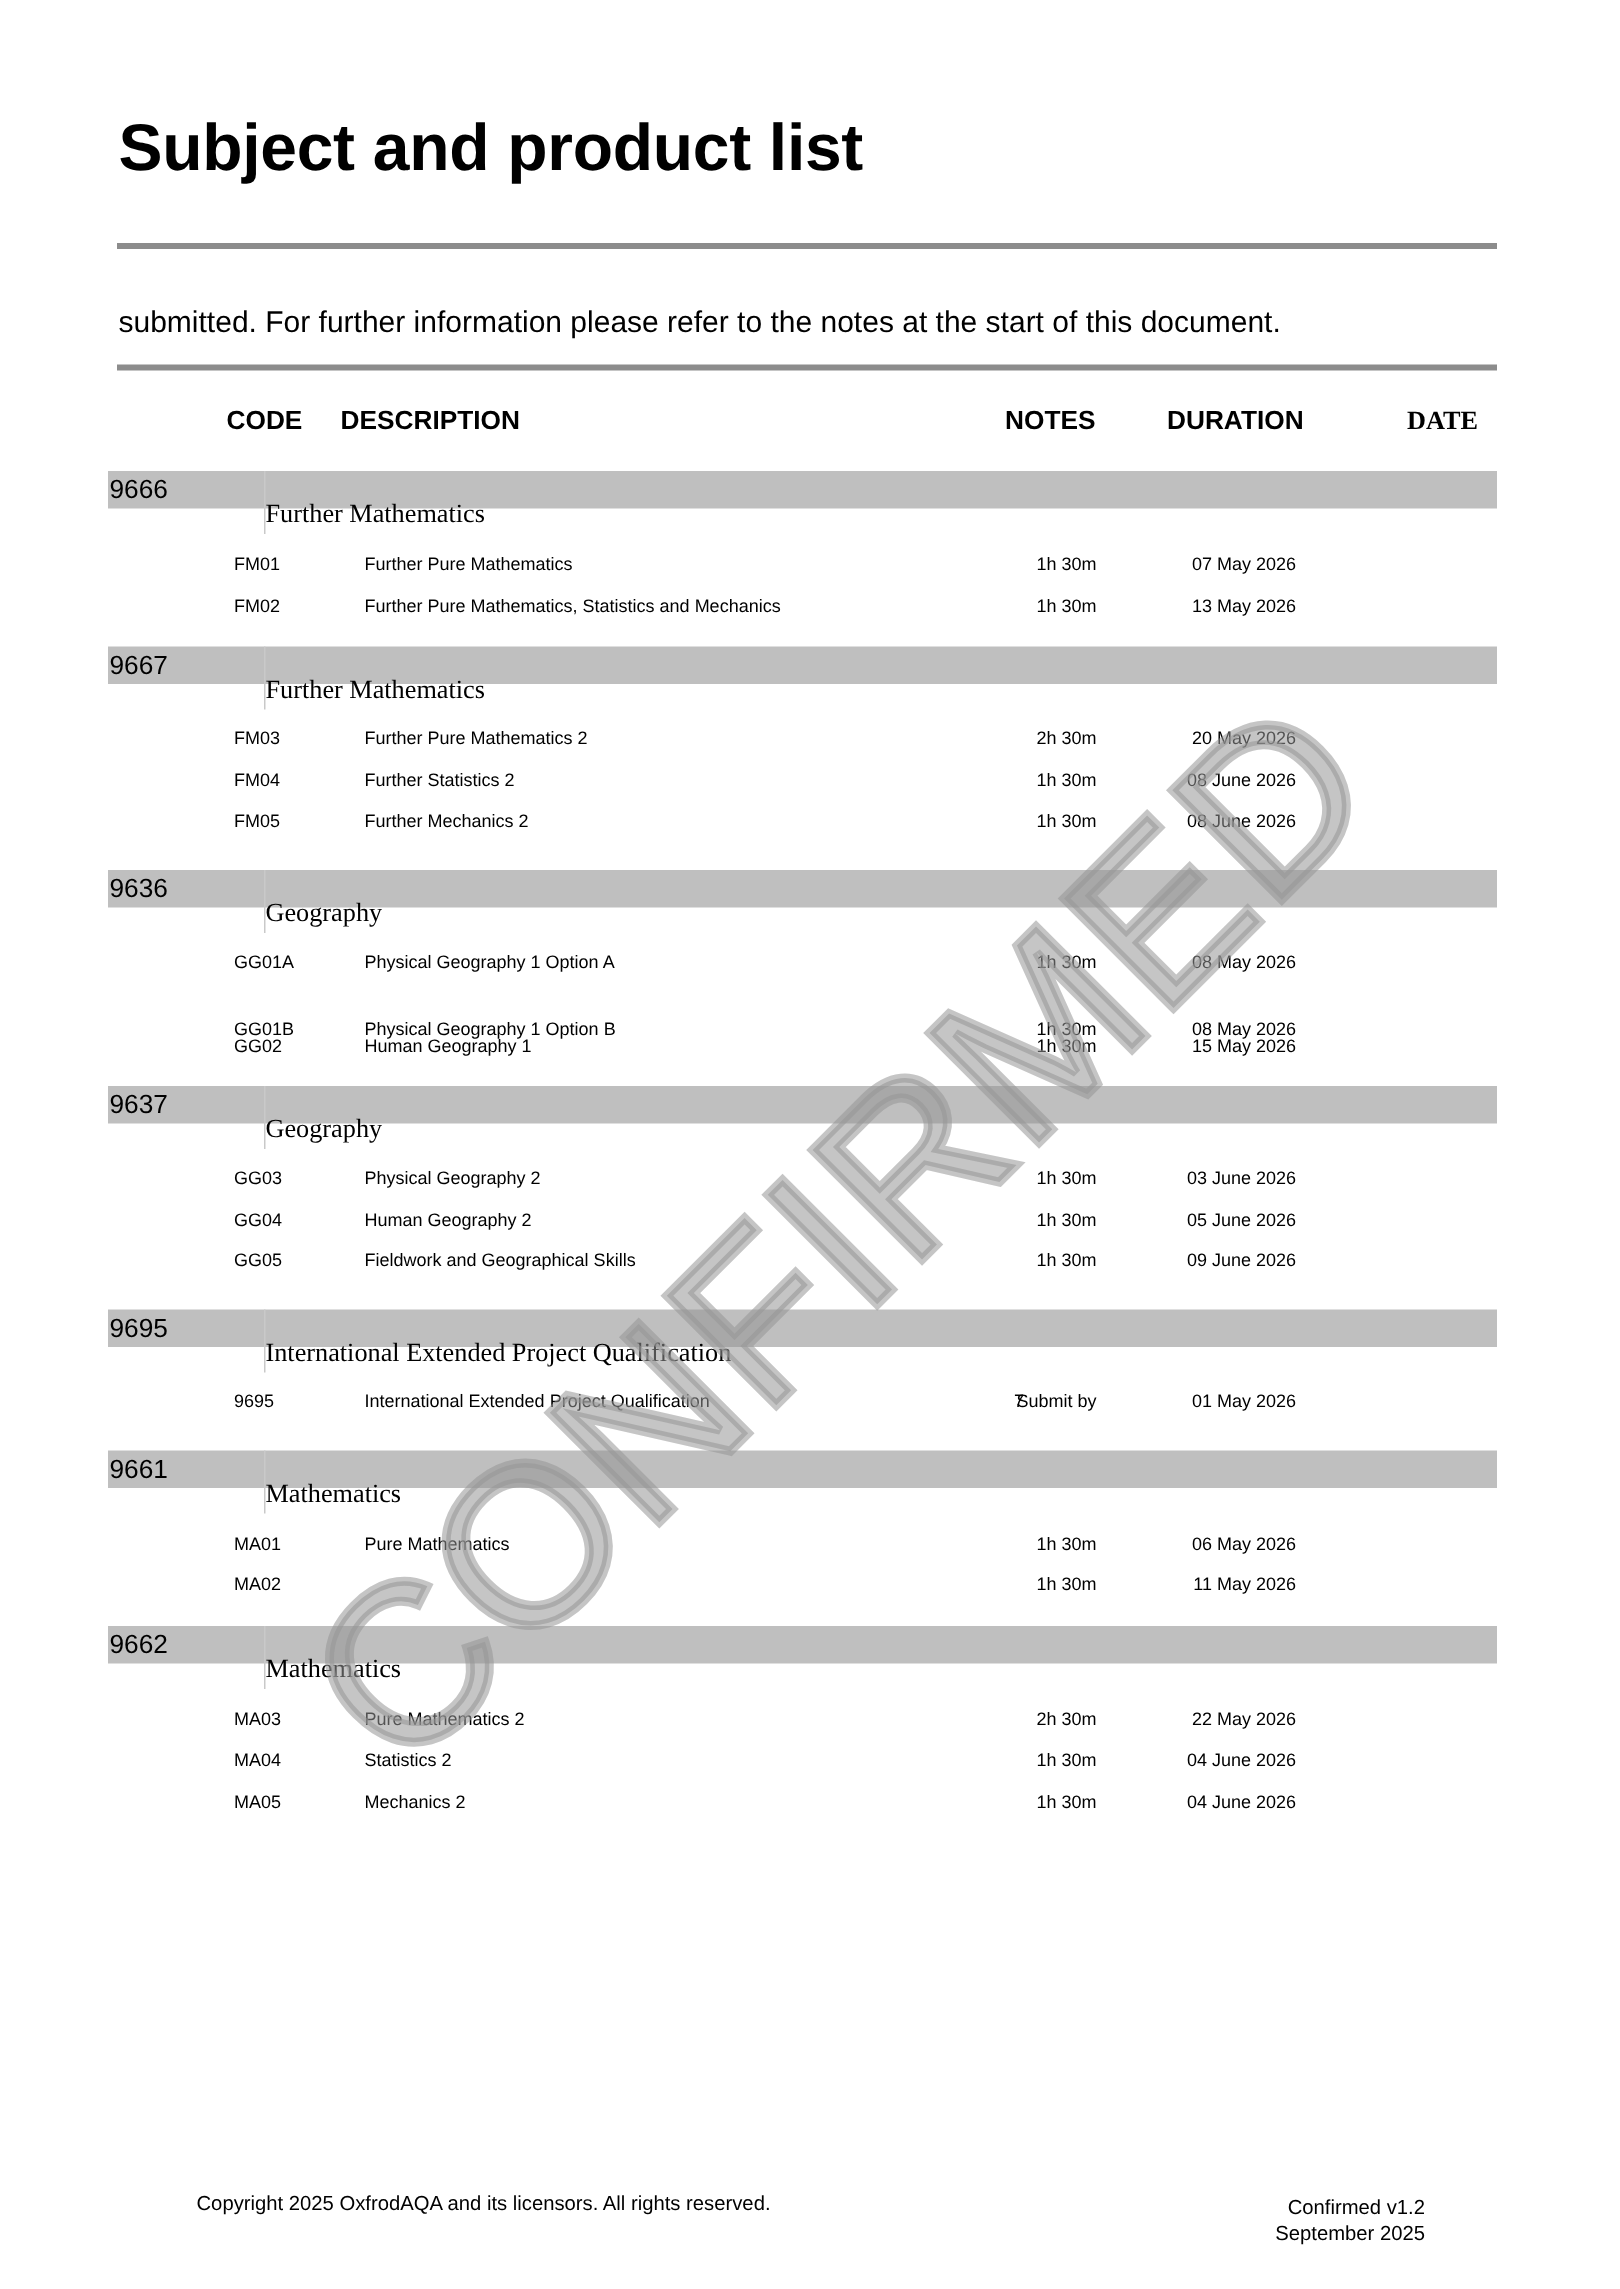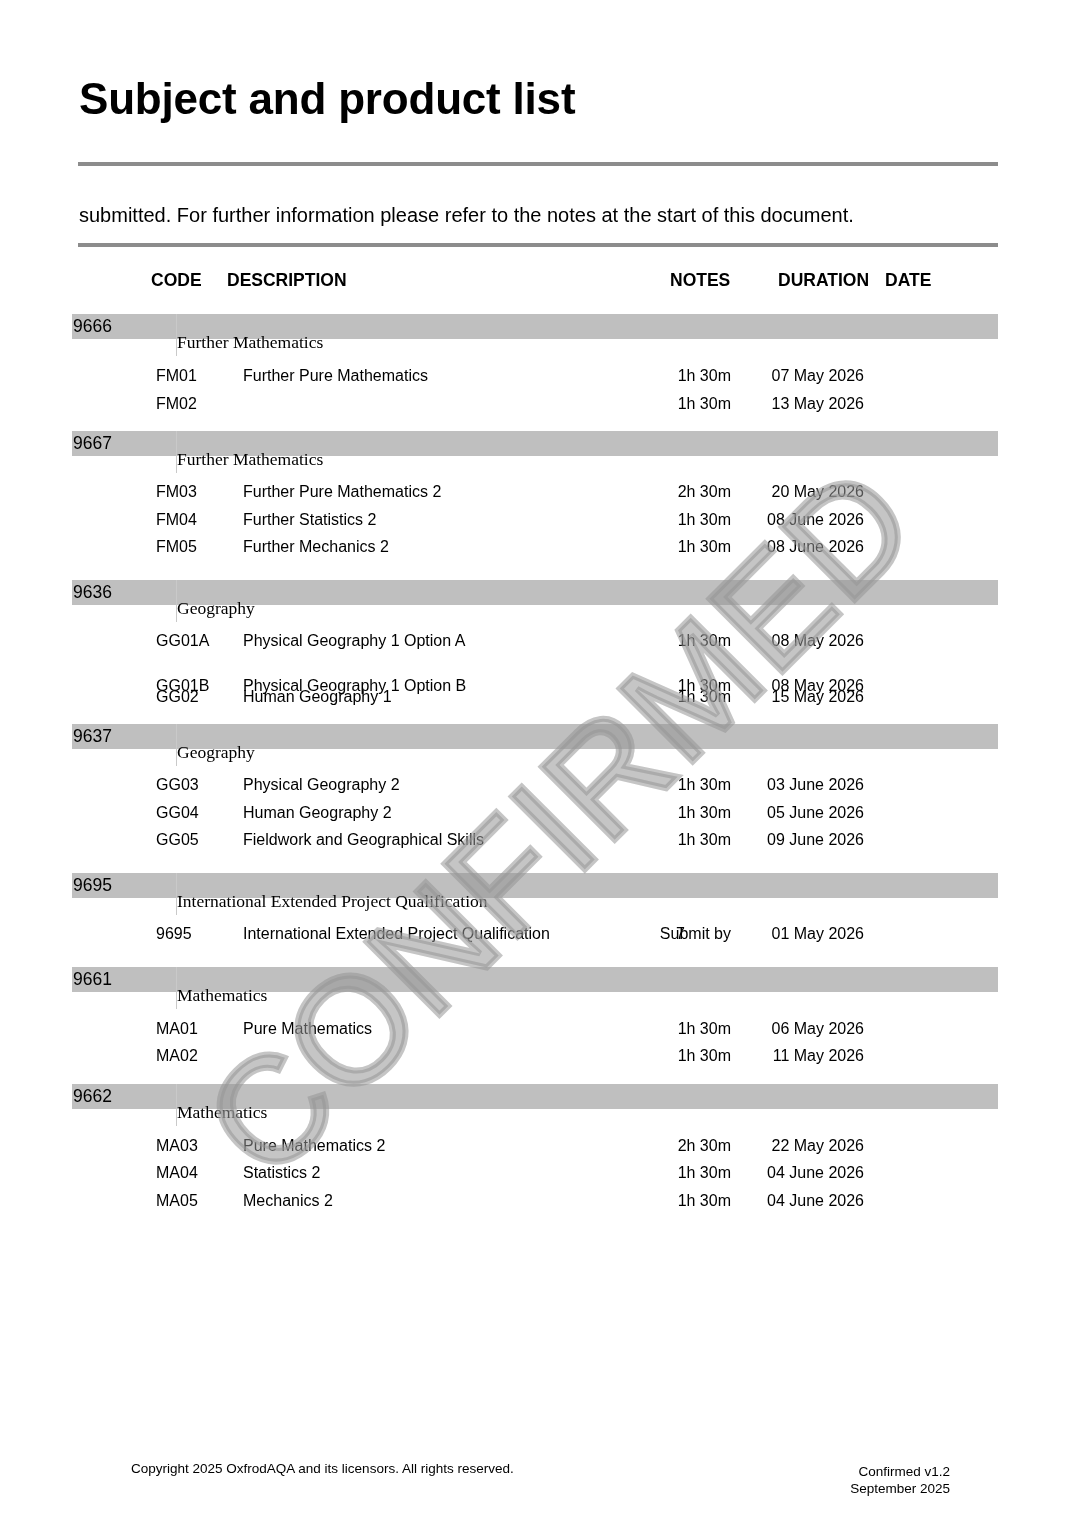--- a/index.html
+++ b/index.html
@@ -36,41 +36,41 @@
     .col-header {
       position: absolute;
       top: 270px;
       font-size: 17.5px;
       font-weight: bold;
     }
     .h-code { left: 151px; }
     .h-desc { left: 227px; }
     .h-notes { left: 670px; }
     .h-duration { left: 778px; }
-    .h-date { left: 885px; }
+    .h-date { left: 938px; font-family: Liberation Serif, serif; }
 
     .table { position: absolute; left: 0; top: 0; width: 1080px; }
     .group-bar {
       position: absolute;
       left: 72px; width: 926px; height: 25px;
       background: #bfbfbf;
       font-size: 17.5px;
       line-height: 25px;
     }
     .group-bar .g-code {
       position: absolute; left: 1px; top: 0;
       width: 104px; height: 42px;
       border-right: 1px solid #c9c9c9;
     }
     .group-bar .g-name { position: absolute; left: 105px; top: 16px; font-family: Liberation Serif, serif; }
 
     .row {
       position: absolute;
       left: 0; width: 972px; height: 22px;
-      font-size: 16px;
+      font-size: 12px;
       line-height: 22px;
     }
     .row .c-code { position: absolute; left: 156px; }
     .row .c-desc { position: absolute; left: 243px; }
     .row .c-notes { position: absolute; left: 676px; }
     .row .c-duration { position: absolute; right: 241px; text-align: right; }
     .row .c-date { position: absolute; right: 108px; text-align: right; }
 
     .watermark {
       position: absolute;
@@ -125,20 +125,21 @@
   </div>
   <div class="row" style="top:365px">
     <span class="c-code">FM01</span>
     <span class="c-desc">Further Pure Mathematics</span>
     <span class="c-notes"></span>
     <span class="c-duration">1h 30m</span>
     <span class="c-date">07 May 2026</span>
   </div>
   <div class="row" style="top:393px">
     <span class="c-code">FM02</span>
+    <span class="c-desc">Further Pure Mathematics, Statistics and Mechanics</span>
     <span class="c-notes"></span>
     <span class="c-duration">1h 30m</span>
     <span class="c-date">13 May 2026</span>
   </div>
 
   <div class="group-bar" style="top:431px">
     <span class="g-code">9667</span>
     <span class="g-name">Further Mathematics</span>
   </div>
   <div class="row" style="top:481px">

